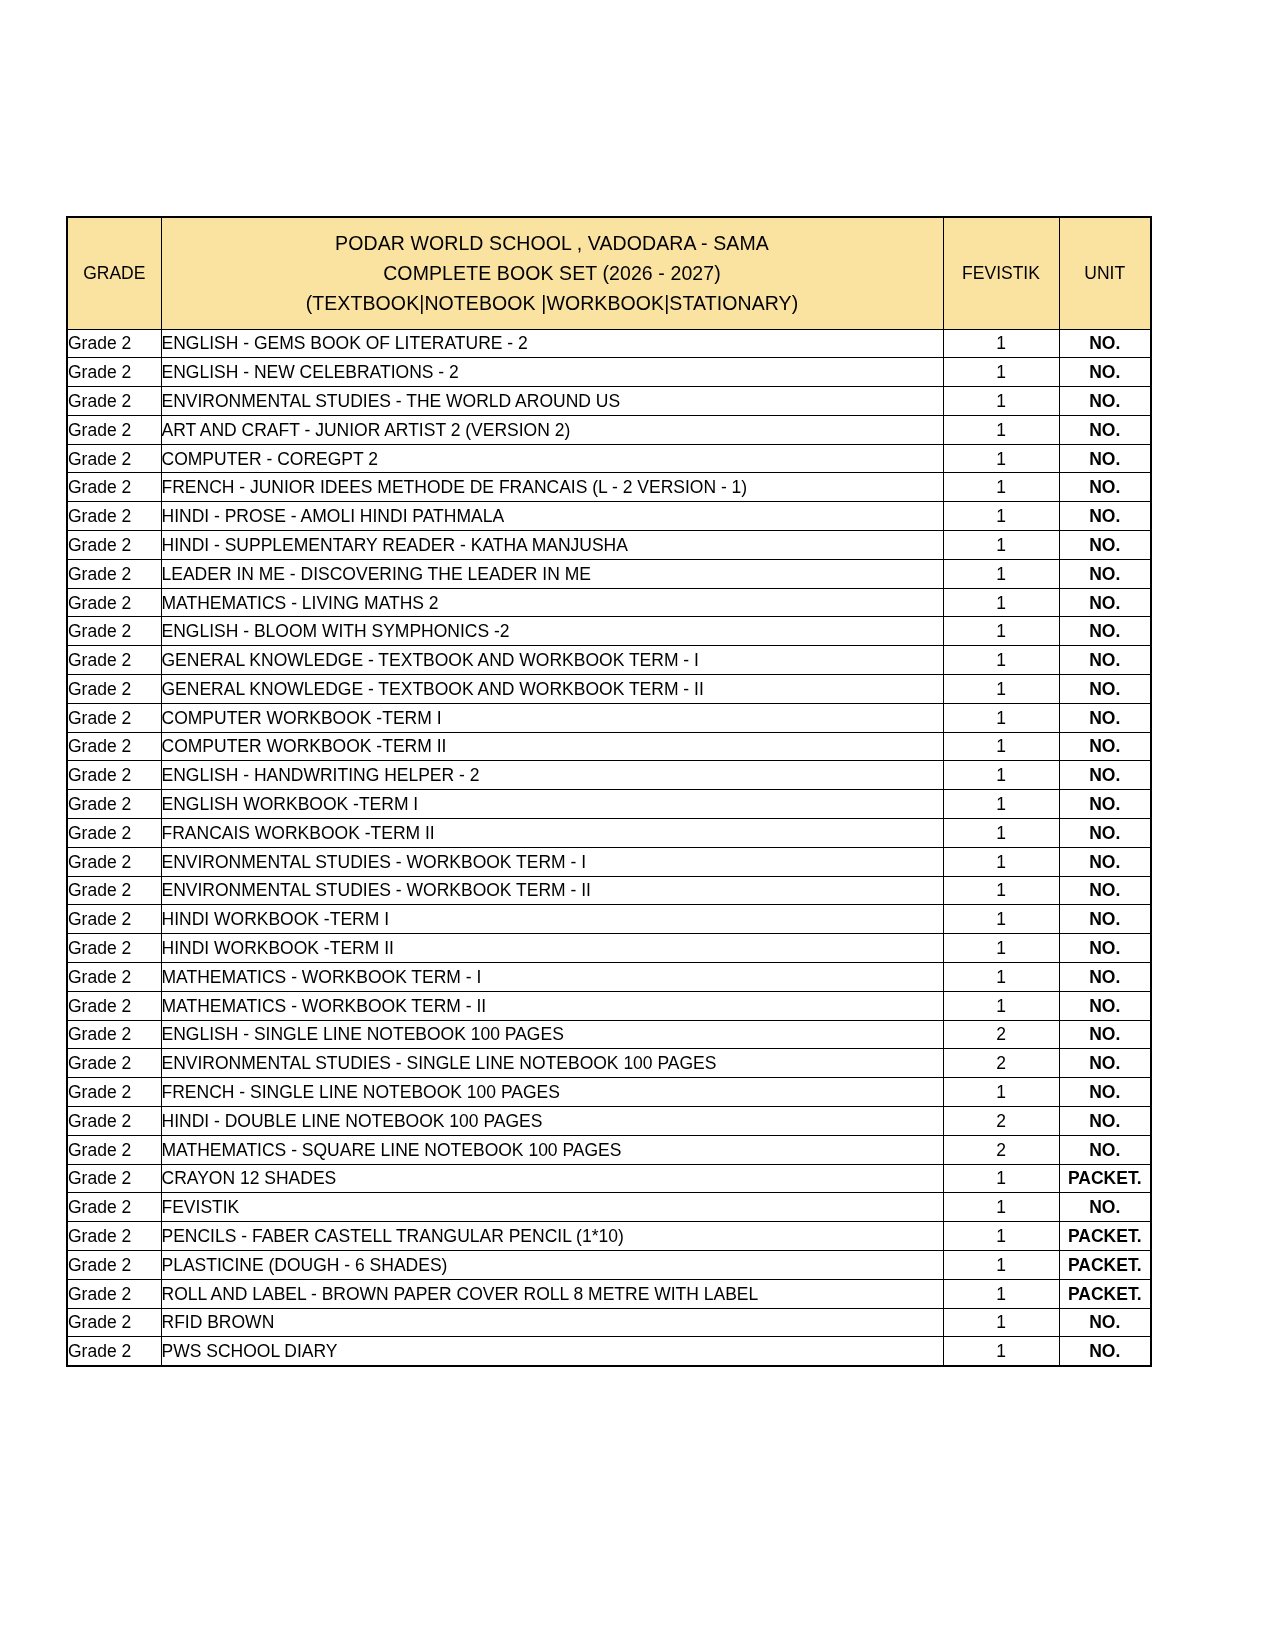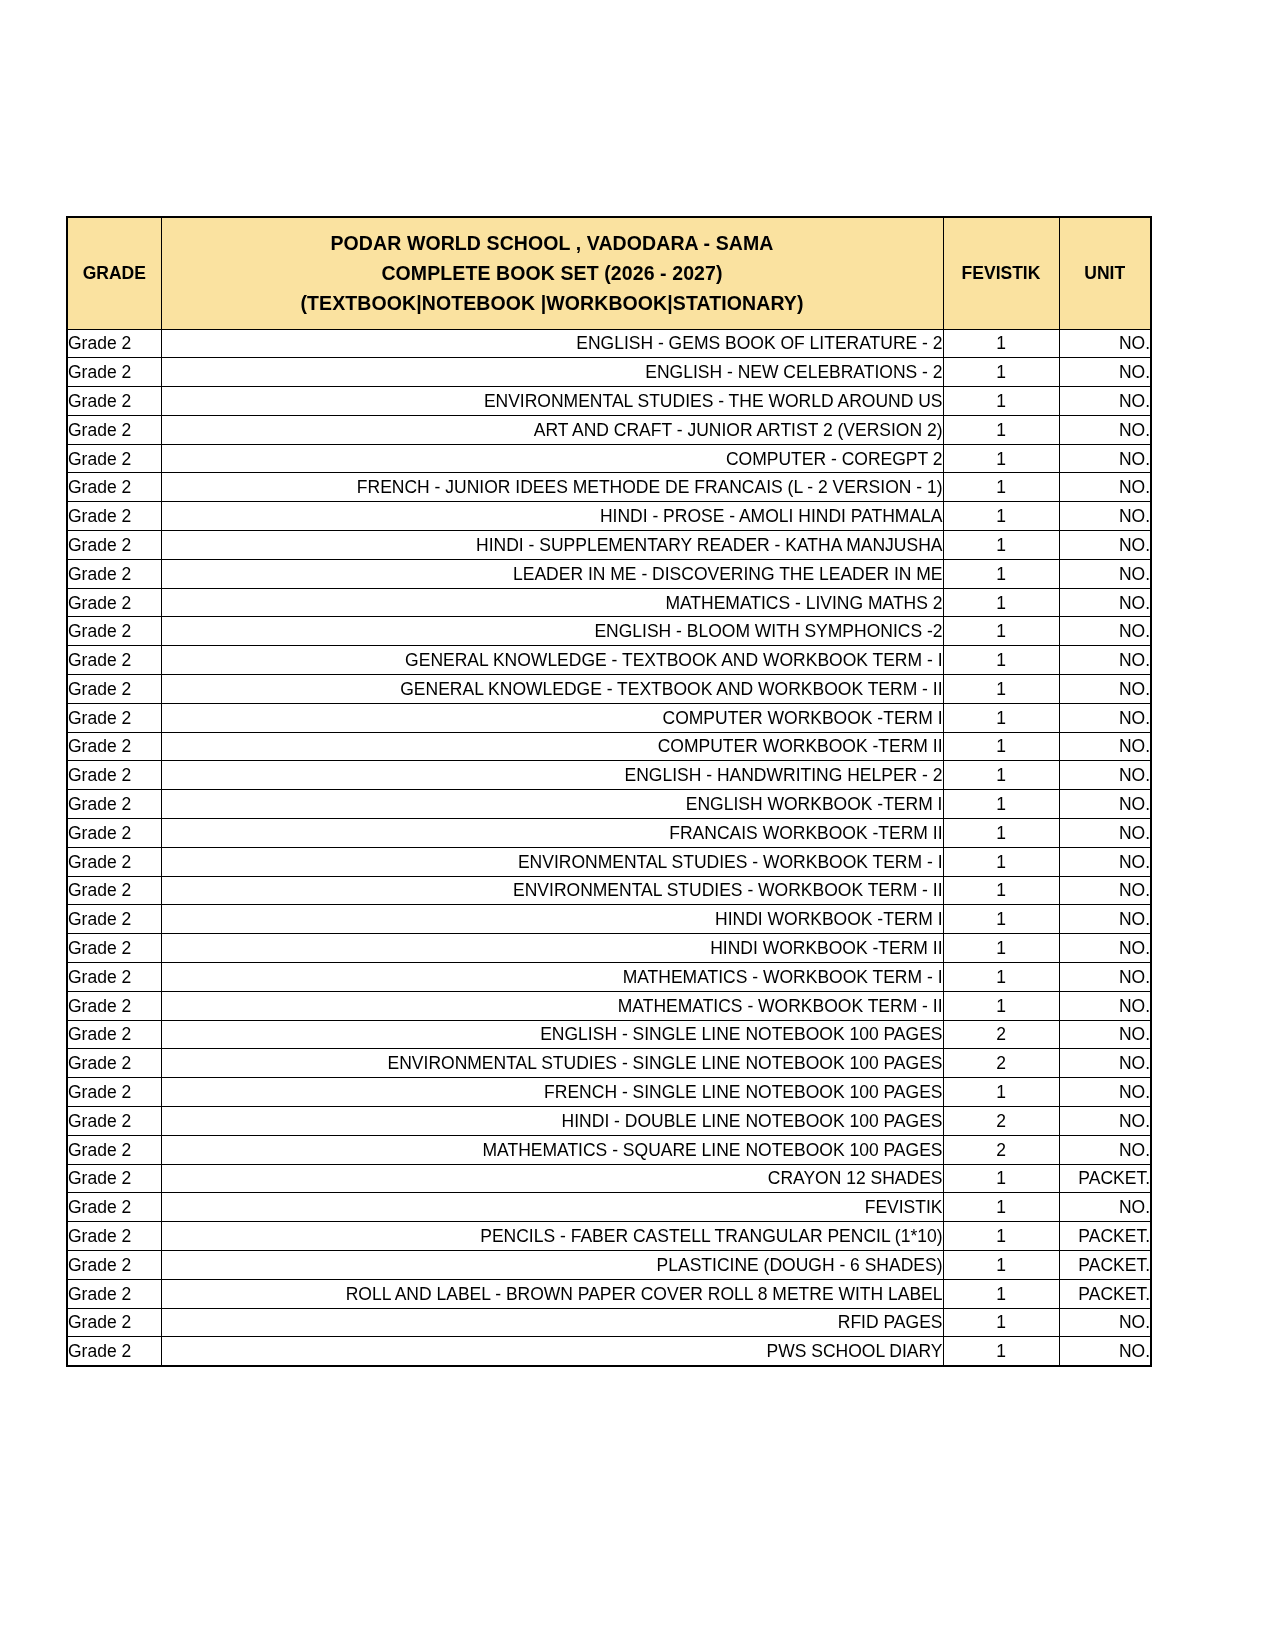--- a/index.html
+++ b/index.html
@@ -42,21 +42,21 @@
   table.booklist td {
     border: 1px solid #000;
     padding: 0;
     vertical-align: middle;
     font-size: 17.5px;
     line-height: 1.15;
   }
   
   thead th {
     background: #fae2a0;
-    font-weight: bold;
+    font-weight: normal;
     font-size: 19px;
     text-align: center;
     border: 2px solid #000;
     padding: 6px 4px;
     height: 112px;
     box-sizing: border-box;
   }
   thead th.th-title {
     line-height: 1.55;
     font-size: 19.5px;
@@ -67,33 +67,34 @@
   tbody td {
     height: 28.8px;
     box-sizing: border-box;
   }
   td.grade {
     text-align: left;
     padding: 0 4px;
     font-size: 17.5px;
   }
   td.desc {
-    text-align: right;
+    text-align: left;
     padding: 0 5px;
     white-space: nowrap;
     overflow: hidden;
     font-size: 17.5px;
   }
   td.qty {
     text-align: center;
     font-size: 17.5px;
   }
   td.unit {
-    text-align: right;
-    font-size: 17.5px;
+    text-align: center;
+    font-size: 17.5px;
+    font-weight: bold;
   }
 </style>
 </head>
 <body>
 
 <div class="page">
   <div class="table-wrap">
     <table class="booklist">
       <colgroup>
         <col class="c-grade">
@@ -313,21 +314,21 @@
             <td class="unit">PACKET.</td>
           </tr>
           <tr>
             <td class="grade">Grade 2</td>
             <td class="desc">ROLL AND LABEL - BROWN PAPER COVER ROLL 8 METRE WITH LABEL</td>
             <td class="qty">1</td>
             <td class="unit">PACKET.</td>
           </tr>
           <tr>
             <td class="grade">Grade 2</td>
-            <td class="desc">RFID PAGES</td>
+            <td class="desc">RFID BROWN</td>
             <td class="qty">1</td>
             <td class="unit">NO.</td>
           </tr>
           <tr>
             <td class="grade">Grade 2</td>
             <td class="desc">PWS SCHOOL DIARY</td>
             <td class="qty">1</td>
             <td class="unit">NO.</td>
           </tr>
         </tbody>

